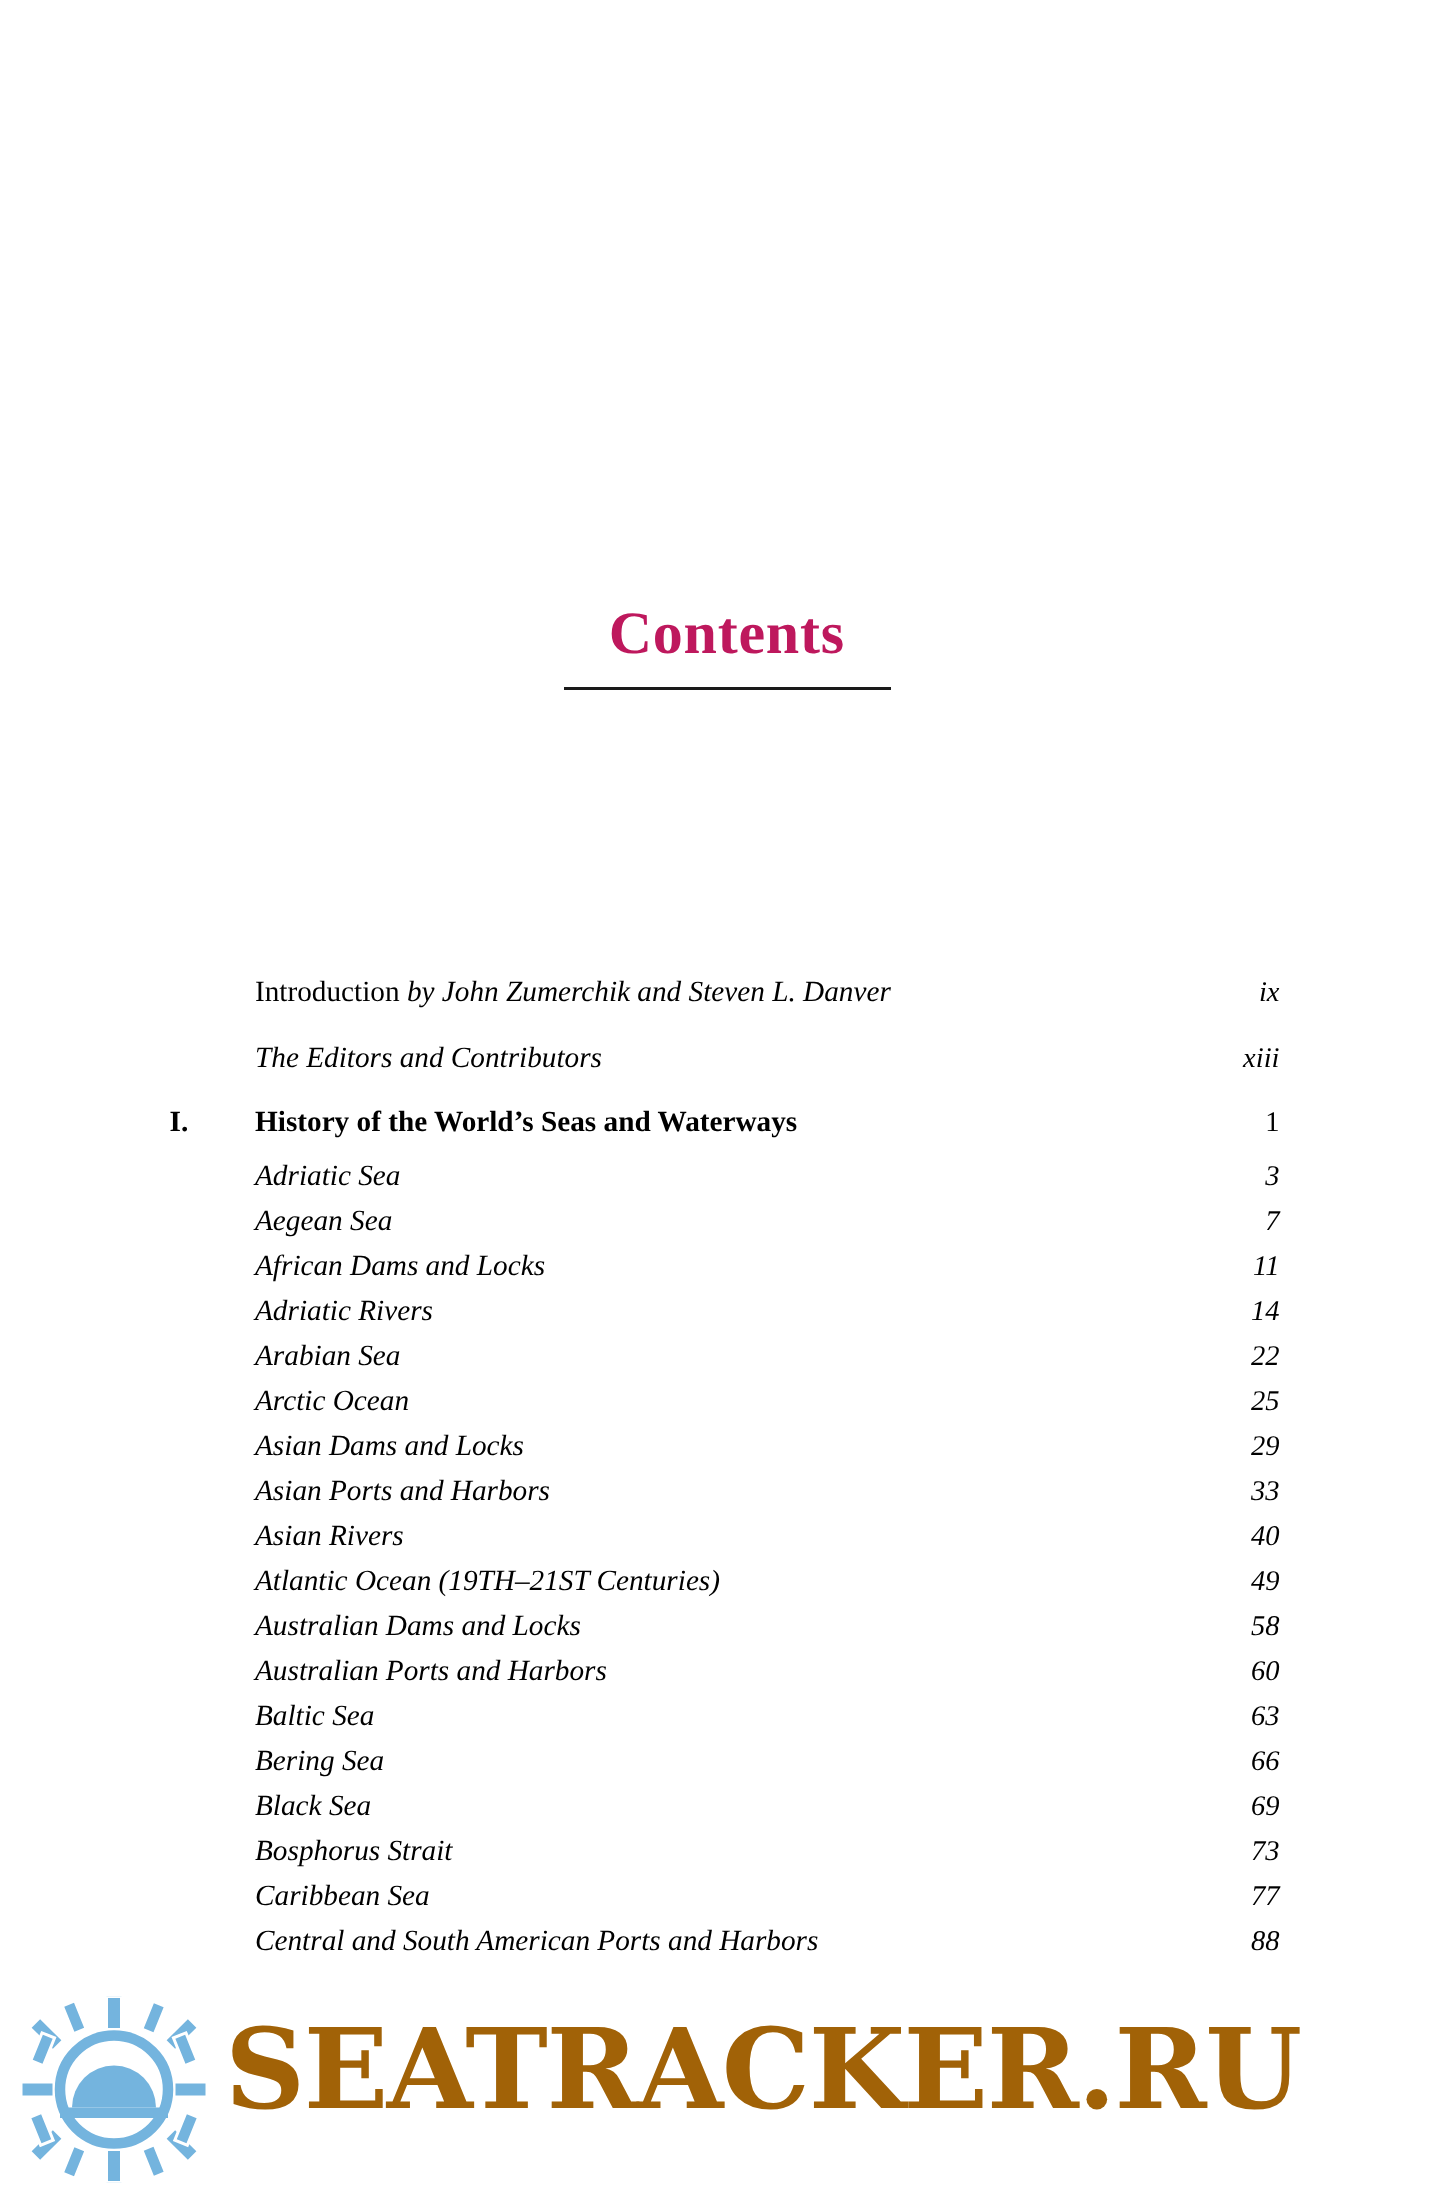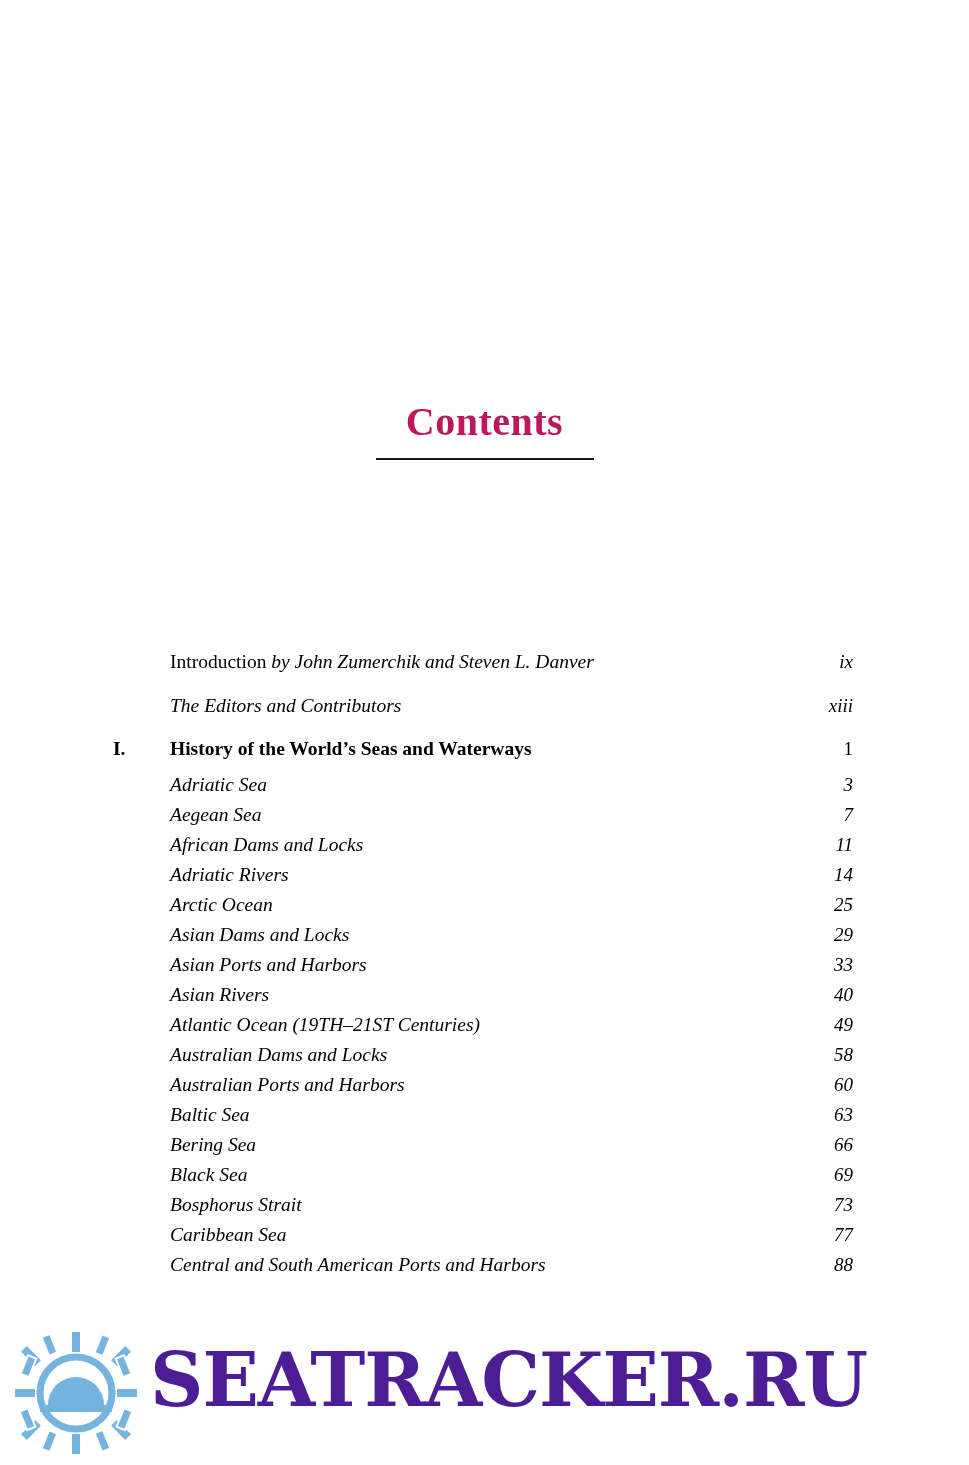--- a/index.html
+++ b/index.html
@@ -130,21 +130,21 @@
     height: 124px;
   }
   .wm-text {
     position: absolute;
     left: 150px;
     top: 12px;
     font-family: "DejaVu Serif", serif;
     font-weight: bold;
     font-size: 74px;
     letter-spacing: -1px;
-    color: #4c1d95;
+    color: #a16207;
     -webkit-text-stroke: 2px #ffffff;
     paint-order: stroke fill;
     white-space: nowrap;
   }
 </style>
 </head>
 <body>
 
 <div class="page">
 
@@ -185,20 +185,25 @@
     </div>
     <div class="toc-row row-entry">
       <div class="toc-num"></div>
       <div class="toc-label">African Dams and Locks</div>
       <div class="toc-page">11</div>
     </div>
     <div class="toc-row row-entry">
       <div class="toc-num"></div>
       <div class="toc-label">Adriatic Rivers</div>
       <div class="toc-page">14</div>
+    </div>
+    <div class="toc-row row-entry">
+      <div class="toc-num"></div>
+      <div class="toc-label">Arabian Sea</div>
+      <div class="toc-page">22</div>
     </div>
     <div class="toc-row row-entry">
       <div class="toc-num"></div>
       <div class="toc-label">Arctic Ocean</div>
       <div class="toc-page">25</div>
     </div>
     <div class="toc-row row-entry">
       <div class="toc-num"></div>
       <div class="toc-label">Asian Dams and Locks</div>
       <div class="toc-page">29</div>

